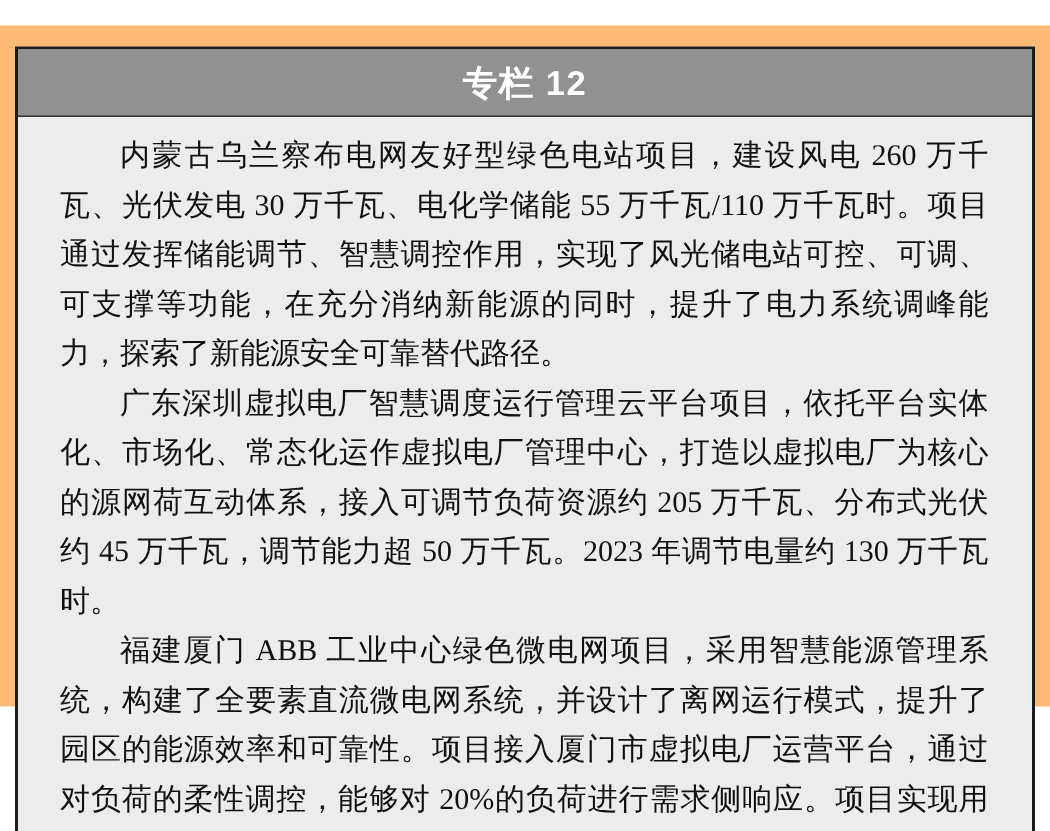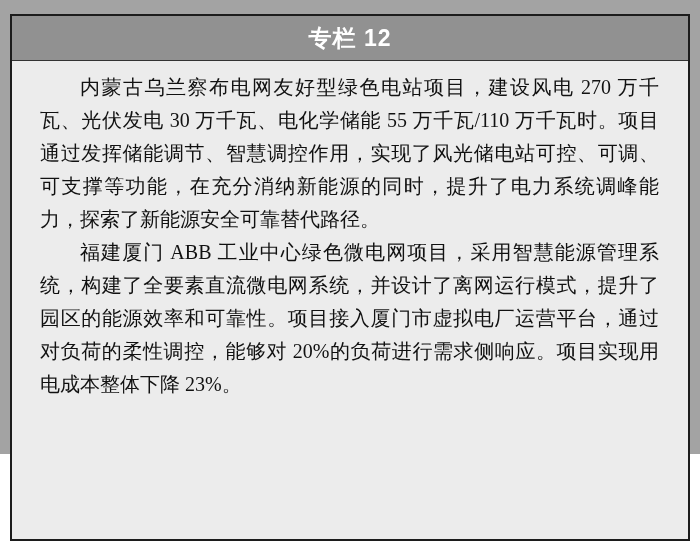--- a/index.html
+++ b/index.html
@@ -7,21 +7,22 @@
     padding: 0;
     background: #ffffff;
     width: 700px;
     height: 554px;
     overflow: hidden;
   }
   .page {
     position: relative;
     width: 700px;
     height: 454px;
-    background: #a3a3a3;
+    background: #fdba74;
+    margin-top: 17px;
   }
   .panel {
     position: absolute;
     left: 10px;
     top: 14px;
     width: 680px;
     height: 527px;
     border: 2px solid #1c1c1c;
     box-sizing: border-box;
     background: #ececec;
@@ -57,17 +58,18 @@
 </style>
 </head>
 <body>
 
 <div class="page">
   <div class="panel">
     <div class="panel-header">
       <span class="title-label">专栏 12</span>
     </div>
     <div class="panel-body">
-      <p>内蒙古乌兰察布电网友好型绿色电站项目，建设风电 270 万千瓦、光伏发电 30 万千瓦、电化学储能 55 万千瓦/110 万千瓦时。项目通过发挥储能调节、智慧调控作用，实现了风光储电站可控、可调、可支撑等功能，在充分消纳新能源的同时，提升了电力系统调峰能力，探索了新能源安全可靠替代路径。</p>
+      <p>内蒙古乌兰察布电网友好型绿色电站项目，建设风电 260 万千瓦、光伏发电 30 万千瓦、电化学储能 55 万千瓦/110 万千瓦时。项目通过发挥储能调节、智慧调控作用，实现了风光储电站可控、可调、可支撑等功能，在充分消纳新能源的同时，提升了电力系统调峰能力，探索了新能源安全可靠替代路径。</p>
+      <p>广东深圳虚拟电厂智慧调度运行管理云平台项目，依托平台实体化、市场化、常态化运作虚拟电厂管理中心，打造以虚拟电厂为核心的源网荷互动体系，接入可调节负荷资源约 205 万千瓦、分布式光伏约 45 万千瓦，调节能力超 50 万千瓦。2023 年调节电量约 130 万千瓦时。</p>
       <p>福建厦门 ABB 工业中心绿色微电网项目，采用智慧能源管理系统，构建了全要素直流微电网系统，并设计了离网运行模式，提升了园区的能源效率和可靠性。项目接入厦门市虚拟电厂运营平台，通过对负荷的柔性调控，能够对 20%的负荷进行需求侧响应。项目实现用电成本整体下降 23%。</p>
     </div>
   </div>
 </div>
 
 </body></html>

